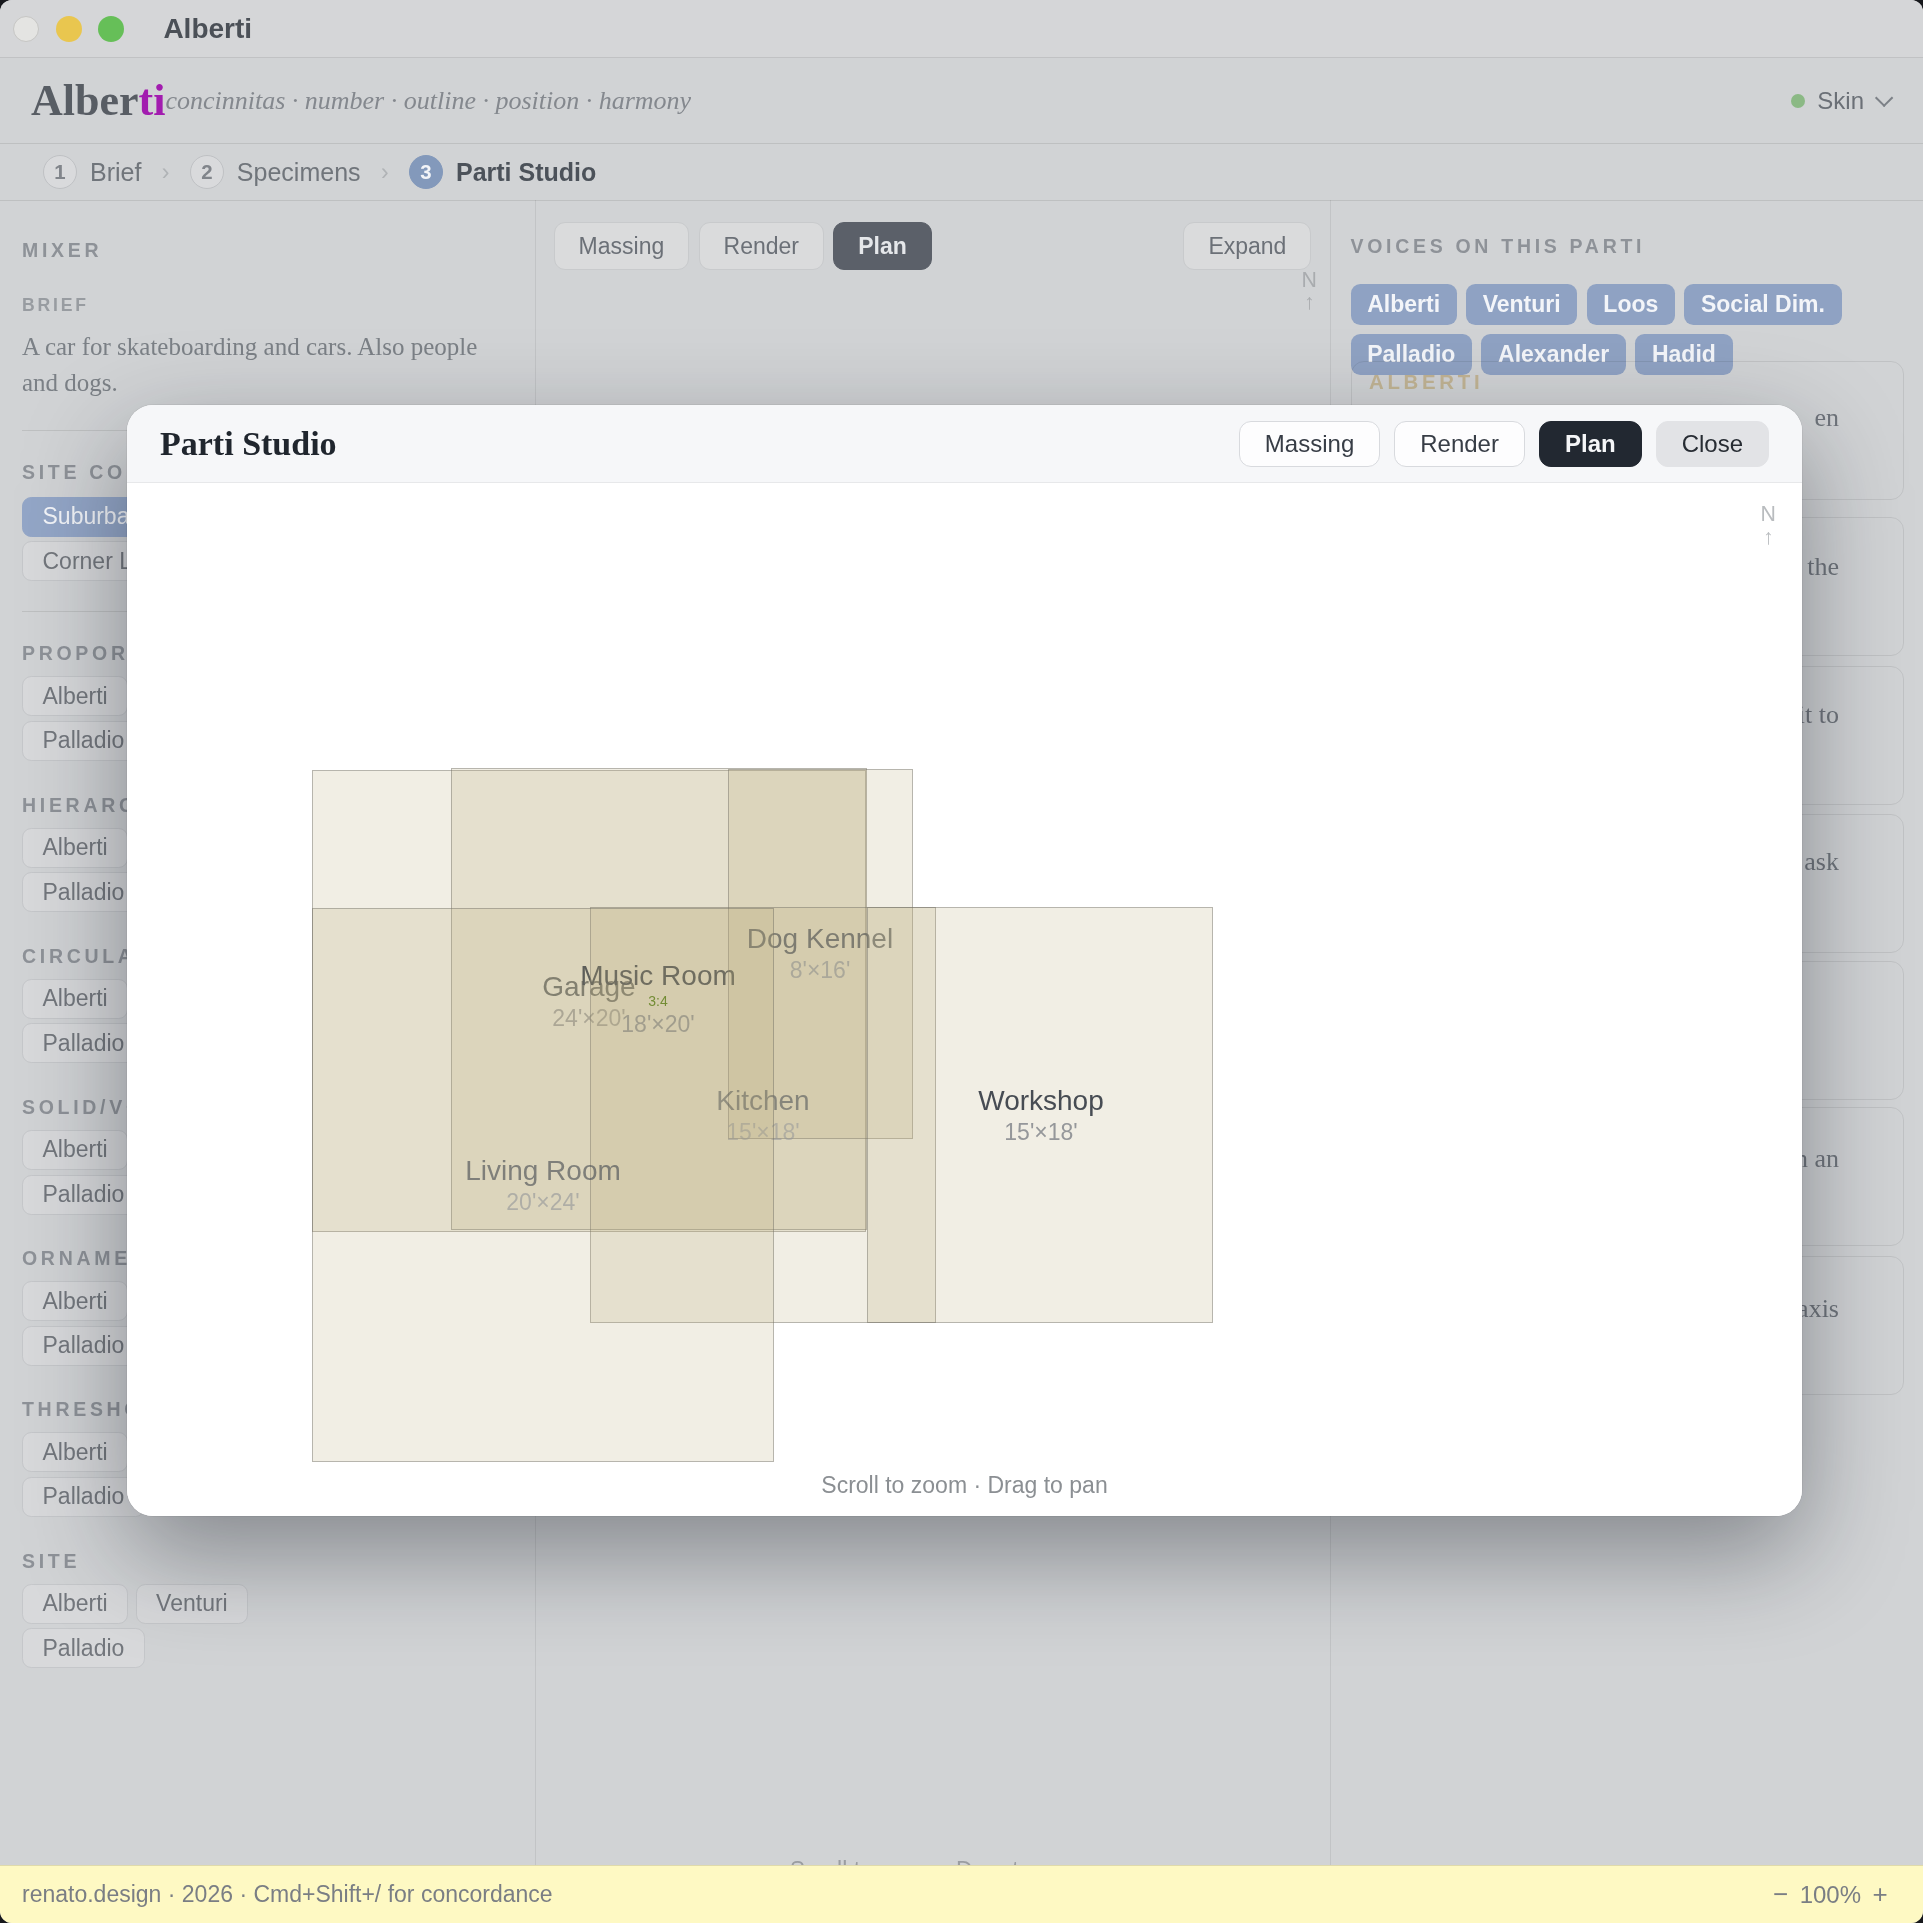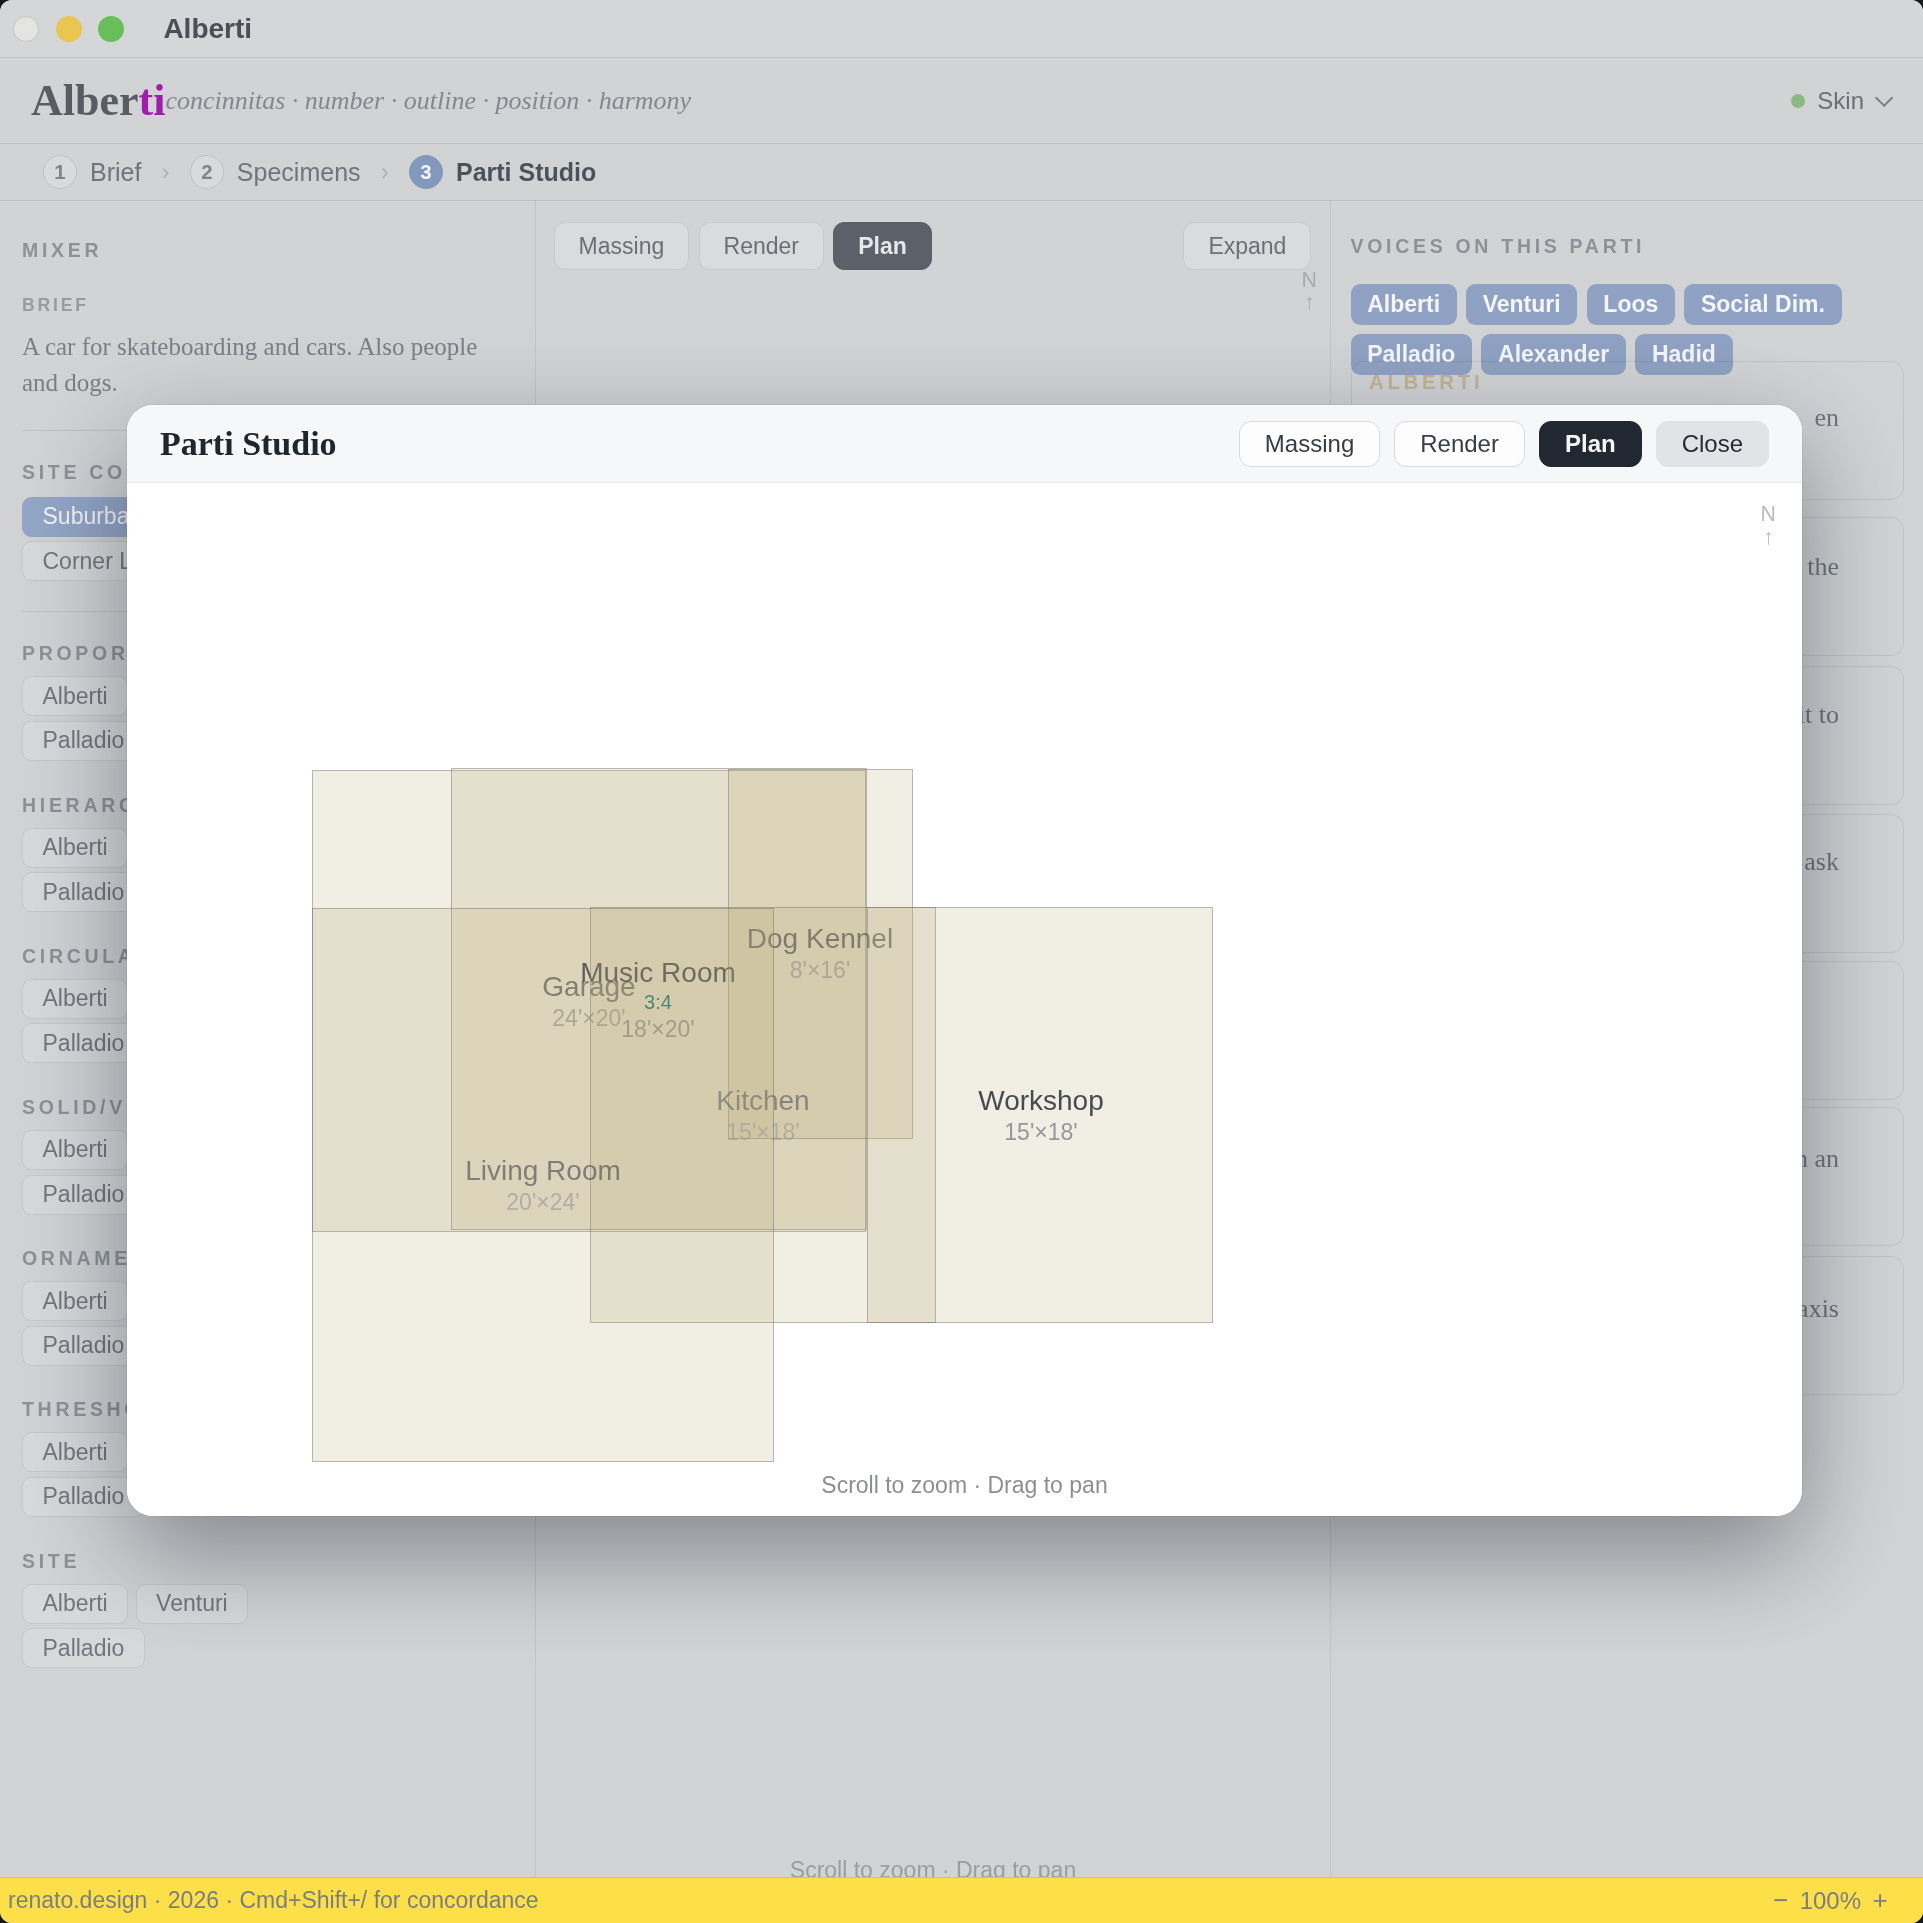--- a/index.html
+++ b/index.html
@@ -68,42 +68,42 @@
 
   .rightpanel { position:absolute; left:1330px; top:0; right:0; bottom:0; border-left:0.9px solid rgba(0,0,0,.07); padding:35px 19.5px 0 19.5px; }
   .voice-chips { margin-top:26px; width:519px; }
   .vchip { display:inline-flex; align-items:center; height:41px; padding:0 16.7px; background:#8fa2c3; border-radius:9.3px;
            font-size:23px; font-weight:bold; color:#f3f5f9; margin:0 9.3px 9.3px 0; white-space:nowrap; }
   .rcard { position:absolute; left:19.5px; right:19.5px; border:0.9px solid rgba(0,0,0,.08); border-radius:13px; }
   .rcard-heading { position:absolute; left:38px; font-size:20.4px; font-weight:bold; letter-spacing:3.7px; color:#c2b494; }
   .fragment { position:absolute; right:84px; font-family:"Liberation Serif", serif; font-size:26px; color:#70757c; }
 
   
-  .statusbar { position:absolute; left:0; right:0; bottom:0; height:46px; background:#fde047; border-top:0.9px solid rgba(0,0,0,.12);
-               display:flex; align-items:center; padding:0 28px 0 8px; }
+  .statusbar { position:absolute; left:0; right:0; bottom:0; height:58px; background:#fef9c3; border-top:0.9px solid rgba(0,0,0,.12);
+               display:flex; align-items:center; padding:0 28px 0 22px; }
   .status-left { font-size:23px; color:#7a7e84; }
   .zoom-controls { margin-left:auto; display:flex; align-items:center; color:#7a7e84; }
   .zoom-btn { font-size:26px; color:#7a7e84; padding:0 7.4px; background:none; border:none; font-family:inherit; }
   .zoom-level { font-size:24px; margin:0 4px; }
 
   
   .modal { position:absolute; left:127px; top:405px; width:1675px; height:1111px; background:#ffffff; border-radius:26px;
            box-shadow:0 37px 102px rgba(15,20,30,.40), 0 0 0 0.9px rgba(0,0,0,.05); overflow:hidden; }
   .modal-header { height:78px; background:#f6f7f9; border-bottom:0.9px solid #e7e8ea; display:flex; align-items:center; padding:0 33px; }
   .modal-title { font-family:"Liberation Serif", serif; font-weight:bold; font-size:34px; color:#20262e; }
   .modal-buttons { margin-left:auto; display:flex; gap:14px; }
   .mbtn { height:46px; display:inline-flex; align-items:center; padding:0 25px; border-radius:12px; font-size:24px;
           background:#fdfdfe; border:0.9px solid #d8dade; color:#373d46; font-family:inherit; }
   .mbtn.active { background:#222831; border-color:#222831; color:#f5f6f8; font-weight:bold; }
   .mbtn.close { background:#e2e3e6; border-color:#e2e3e6; color:#272c33; }
   .modal-canvas { position:absolute; left:0; top:78px; right:0; bottom:0; background:#ffffff; }
   .room { position:absolute; background:rgba(183,171,120,0.20); border:0.9px solid rgba(102,102,97,0.42); }
   .room-label { position:absolute; transform:translate(-50%,-50%); text-align:center; line-height:1.22; pointer-events:none; }
   .room-name { font-size:28px; color:#474c53; }
-  .room-ratio { font-size:20px; color:#0f766e; }
+  .room-ratio { font-size:14px; color:#4d7c0f; }
   .room-dims { font-size:23px; color:#95979a; }
   .modal-compass { position:absolute; right:26px; top:20.4px; text-align:center; color:#b9bcbf; font-size:21.3px; line-height:1.05; }
   .modal-hint { position:absolute; left:0; right:0; bottom:16.7px; text-align:center; font-size:23px; color:#8b8f93; }
 </style>
 </head>
 <body>
 
 <div class="window">
 
   <div class="titlebar">

